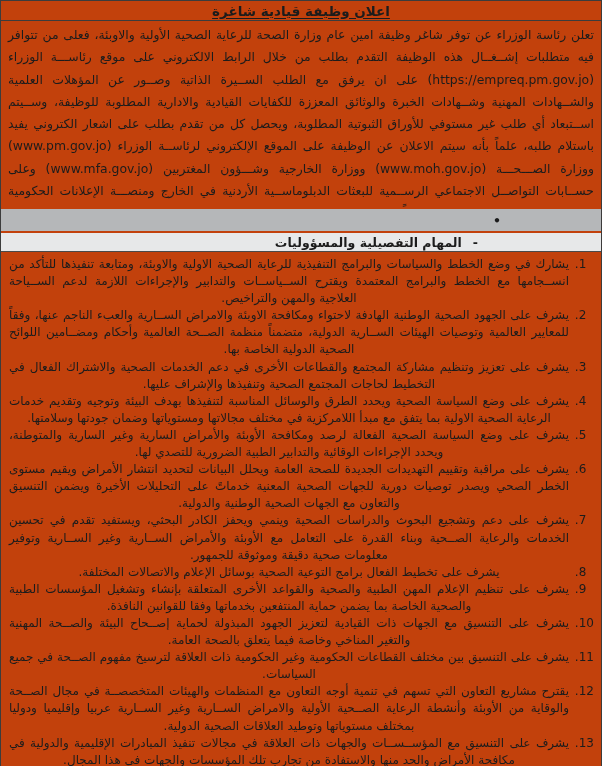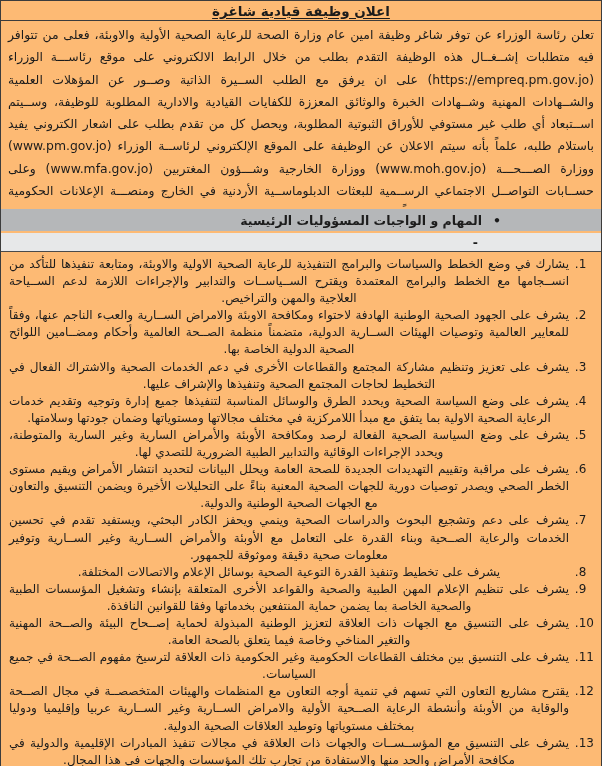--- a/index.html
+++ b/index.html
@@ -1,20 +1,20 @@
 <!DOCTYPE html>
 <html lang="ar" dir="rtl"><head>
 <meta charset="utf-8">
 <style>
   html, body { margin: 0; padding: 0; background: #ffffff; }
   .page {
     position: relative;
     width: 602px;
     height: 766px;
-    background: #fdba74;
+    background: #c2410c;
     font-family: "DejaVu Sans", sans-serif;
     color: #1c1c1c;
     box-sizing: border-box;
     border-left: 1.5px solid #3c3c3c;
     border-right: 1.5px solid #3c3c3c;
     border-top: 1.5px solid #3c3c3c;
     overflow: hidden;
     direction: rtl;
   }
   .title-row {
@@ -90,38 +90,38 @@
 <div class="page">
 
   <div class="title-row">
     <span class="doc-title">اعلان وظيفة قيادية شاغرة</span>
   </div>
 
   <div class="intro">تعلن رئاسة الوزراء عن توفر شاغر وظيفة امين عام وزارة الصحة للرعاية الصحية الأولية والاوبئة، فعلى من تتوافر فيه متطلبات إشــغــال هذه الوظيفة التقدم بطلب من خلال الرابط الالكتروني على موقع رئاســـة الوزراء (https://empreq.pm.gov.jo) على ان يرفق مع الطلب الســيرة الذاتية وصــور عن المؤهلات العلمية والشــهادات المهنية وشــهادات الخبرة والوثائق المعززة للكفايات القيادية والادارية المطلوبة للوظيفة، وســيتم اســتبعاد أي طلب غير مستوفي للأوراق الثبوتية المطلوبة، ويحصل كل من تقدم بطلب على اشعار الكتروني يفيد باستلام طلبه، علماً بأنه سيتم الاعلان عن الوظيفة على الموقع الإلكتروني لرئاســة الوزراء (www.pm.gov.jo) ووزارة الصـــحـــة (www.moh.gov.jo) ووزارة الخارجية وشـــؤون المغتربين (www.mfa.gov.jo) وعلى حســابات التواصــل الاجتماعي الرســمية للبعثات الدبلوماســية الأردنية في الخارج ومنصـــة الإعلانات الحكومية الموحدة ،اعتباراً من تاريخ (2025/10/19) ولغاية تاريخ (2025/10/27).</div>
 
   <div class="section-bar bar-primary" style="background: rgb(181, 183, 185);">
     <span class="bar-marker">•</span>
-    <span>المهام و الواجبات المسؤوليات الرئيسية</span>
   </div>
 
   <div class="section-bar bar-secondary" style="background: rgb(231, 232, 233);">
     <span class="bar-marker">-</span>
+    <span>المهام التفصيلية والمسؤوليات</span>
   </div>
 
   <div class="duties-wrap">
     <ol class="duties">
         <li>يشارك في وضع الخطط والسياسات والبرامج التنفيذية للرعاية الصحية الاولية والاوبئة، ومتابعة تنفيذها للتأكد من انســجامها مع الخطط والبرامج المعتمدة ويقترح الســياســات والتدابير والإجراءات اللازمة لدعم الســياحة العلاجية والمهن والتراخيص.</li>
         <li>يشرف على الجهود الصحية الوطنية الهادفة لاحتواء ومكافحة الاوبئة والامراض الســارية والعبء الناجم عنها، وفقاً للمعايير العالمية وتوصيات الهيئات الســارية الدولية، متضمناً منظمة الصــحة العالمية وأحكام ومضــامين اللوائح الصحية الدولية الخاصة بها.</li>
         <li>يشرف على تعزيز وتنظيم مشاركة المجتمع والقطاعات الأخرى في دعم الخدمات الصحية والاشتراك الفعال في التخطيط لحاجات المجتمع الصحية وتنفيذها والإشراف عليها.</li>
-        <li>يشرف على وضع السياسة الصحية ويحدد الطرق والوسائل المناسبة لتنفيذها جميع إدارة وتوجيه وتقديم خدمات الرعاية الصحية الاولية بما يتفق مع مبدأ اللامركزية في مختلف مجالاتها ومستوياتها وضمان جودتها وسلامتها.</li>
+        <li>يشرف على وضع السياسة الصحية ويحدد الطرق والوسائل المناسبة لتنفيذها بهدف البيئة وتوجيه وتقديم خدمات الرعاية الصحية الاولية بما يتفق مع مبدأ اللامركزية في مختلف مجالاتها ومستوياتها وضمان جودتها وسلامتها.</li>
         <li>يشرف على وضع السياسة الصحية الفعالة لرصد ومكافحة الأوبئة والأمراض السارية وغير السارية والمتوطنة، ويحدد الإجراءات الوقائية والتدابير الطبية الضرورية للتصدي لها.</li>
-        <li>يشرف على مراقبة وتقييم التهديدات الجديدة للصحة العامة ويحلل البيانات لتحديد انتشار الأمراض ويقيم مستوى الخطر الصحي ويصدر توصيات دورية للجهات الصحية المعنية بناءً على التحليلات الأخيرة ويضمن التنسيق والتعاون مع الجهات الصحية الوطنية والدولية.</li>
+        <li>يشرف على مراقبة وتقييم التهديدات الجديدة للصحة العامة ويحلل البيانات لتحديد انتشار الأمراض ويقيم مستوى الخطر الصحي ويصدر توصيات دورية للجهات الصحية المعنية خدماتً على التحليلات الأخيرة ويضمن التنسيق والتعاون مع الجهات الصحية الوطنية والدولية.</li>
         <li>يشرف على دعم وتشجيع البحوث والدراسات الصحية وينمي ويحفز الكادر البحثي، ويستفيد تقدم في تحسين الخدمات والرعاية الصــحية وبناء القدرة على التعامل مع الأوبئة والأمراض الســارية وغير الســارية وتوفير معلومات صحية دقيقة وموثوقة للجمهور.</li>
-        <li>يشرف على تخطيط وتنفيذ القدرة التوعية الصحية بوسائل الإعلام والاتصالات المختلفة.</li>
+        <li>يشرف على تخطيط الفعال برامج التوعية الصحية بوسائل الإعلام والاتصالات المختلفة.</li>
         <li>يشرف على تنظيم الإعلام المهن الطبية والصحية والقواعد الأخرى المتعلقة بإنشاء وتشغيل المؤسسات الطبية والصحية الخاصة بما يضمن حماية المنتفعين بخدماتها وفقا للقوانين النافذة.</li>
-        <li>يشرف على التنسيق مع الجهات ذات العلاقة لتعزيز الوطنية المبذولة لحماية إصــحاح البيئة والصــحة المهنية والتغير المناخي وخاصة فيما يتعلق بالصحة العامة.</li>
+        <li>يشرف على التنسيق مع الجهات ذات القيادية لتعزيز الجهود المبذولة لحماية إصــحاح البيئة والصــحة المهنية والتغير المناخي وخاصة فيما يتعلق بالصحة العامة.</li>
         <li>يشرف على التنسيق بين مختلف القطاعات الحكومية وغير الحكومية ذات العلاقة لترسيخ مفهوم الصــحة في جميع السياسات.</li>
         <li>يقترح مشاريع التعاون التي تسهم في تنمية أوجه التعاون مع المنظمات والهيئات المتخصصــة في مجال الصــحة والوقاية من الأوبئة وأنشطة الرعاية الصــحية الأولية والامراض الســارية وغير الســارية عربيا وإقليميا ودوليا بمختلف مستوياتها وتوطيد العلاقات الصحية الدولية.</li>
         <li>يشرف على التنسيق مع المؤســســات والجهات ذات العلاقة في مجالات تنفيذ المبادرات الإقليمية والدولية في مكافحة الأمراض والحد منها والاستفادة من تجارب تلك المؤسسات والجهات في هذا المجال.</li>
       </ol>
   </div>
 
 </div>
 
 </body></html>

